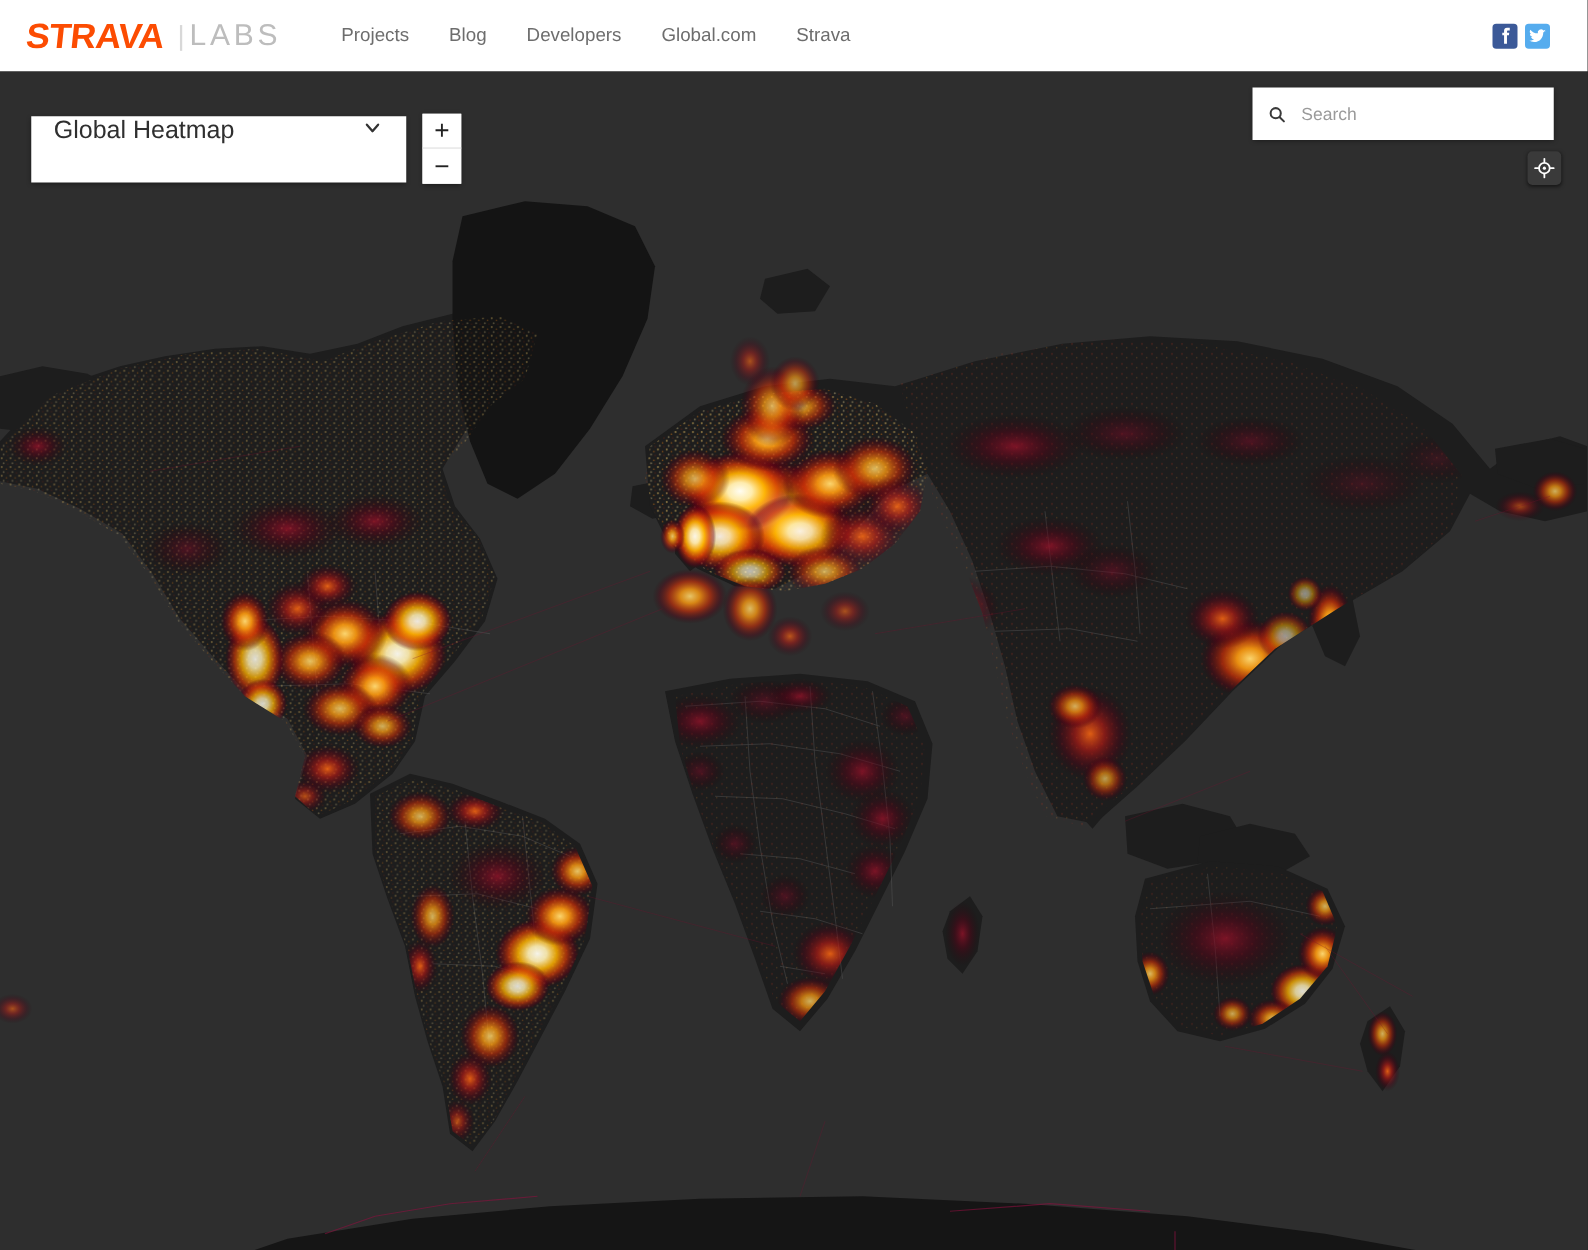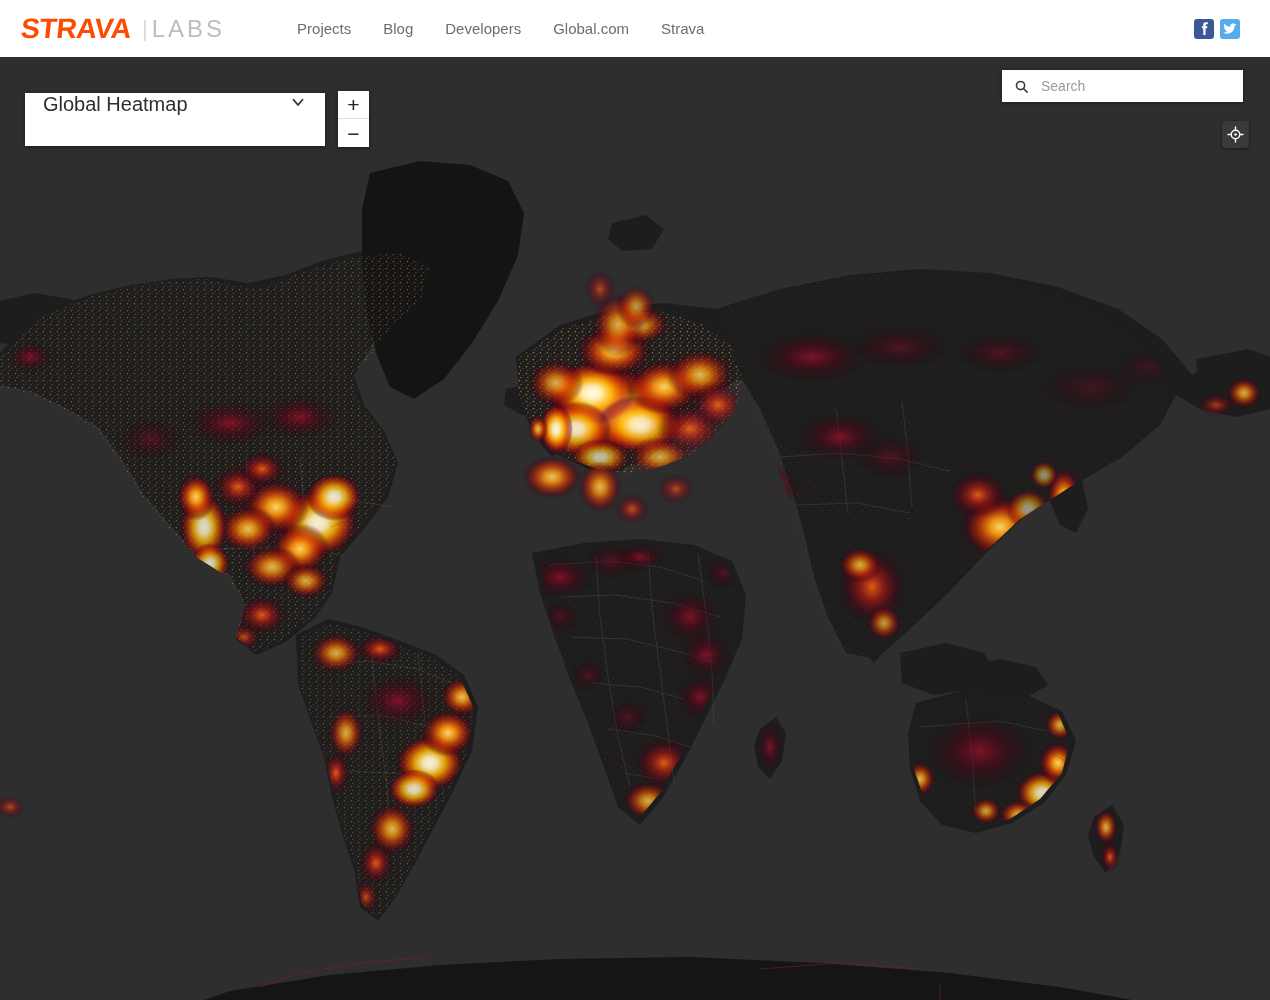--- a/index.html
+++ b/index.html
@@ -23,21 +23,21 @@
     font-size: 28px; font-weight: 700; letter-spacing: -0.5px;
     color: #fc4c02; font-family: "Liberation Sans", sans-serif;
     transform: skewX(-6deg) scaleX(1.02);
     line-height: 1;
   }
   .brand-pipe { color: #d8d8d8; font-size: 22px; margin: 0 4px 0 12px; line-height: 1; }
   .brand-labs {
     font-size: 24px; color: #bdbdbd; letter-spacing: 3px;
     font-weight: 400; line-height: 1; text-align: center;
   }
-  .nav { display: flex; align-items: center; margin-left: 72px; gap: 32px; }
+  .nav { display: flex; align-items: center; margin-left: 48px; gap: 32px; }
   .nav-item {
     font-size: 15px; color: #6d6d6d; text-decoration: none;
     white-space: nowrap; cursor: pointer;
   }
   .social { margin-left: auto; margin-right: 30px; display: flex; gap: 6px; }
   .social-btn {
     width: 20px; height: 20px; border-radius: 3px;
     display: flex; align-items: center; justify-content: center;
     cursor: pointer;
   }
@@ -74,21 +74,21 @@
   .zoom-btn {
     width: 31px; height: 28px;
     display: flex; align-items: center; justify-content: center;
     font-size: 21px; color: #222; cursor: pointer; user-select: none;
     background: #fff; line-height: 1;
   }
   .zoom-btn.zoom-in { border-bottom: 1px solid #ddd; }
 
   .search-box {
     position: absolute; right: 27px; top: 70px;
-    width: 241px; height: 32px;
+    width: 241px; height: 42px;
     background: #fff;
     display: flex; align-items: center;
     padding: 0 12px;
     box-shadow: 0 1px 4px rgba(0,0,0,0.45);
     z-index: 40;
   }
   .search-ic { width: 15px; height: 15px; color: #3a3a3a; margin-right: 12px; flex: 0 0 auto; }
   .search-input {
     border: 0; outline: 0; flex: 1;
     font-size: 14px; color: #333;

